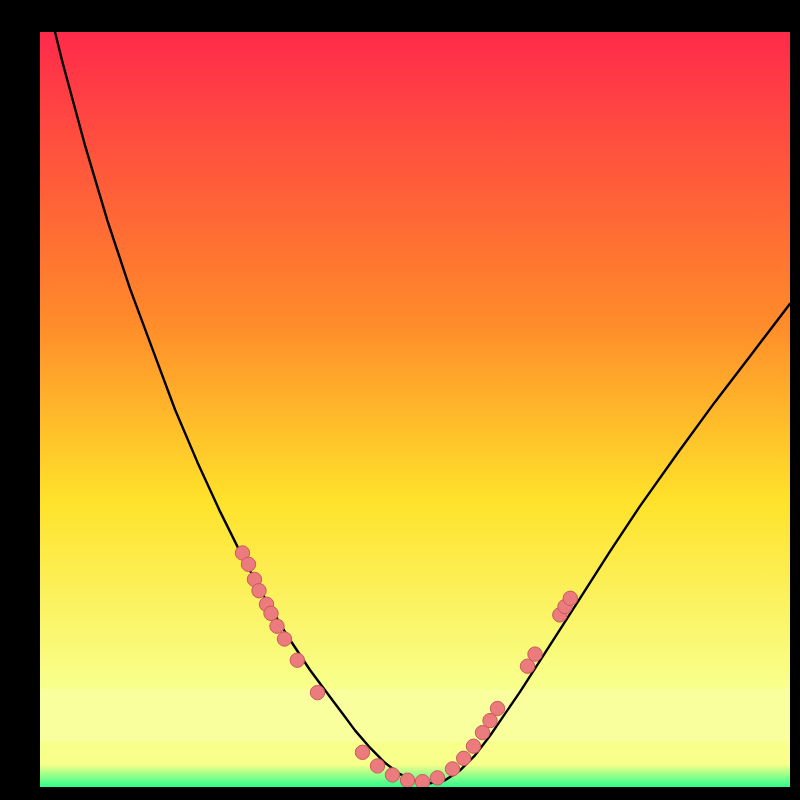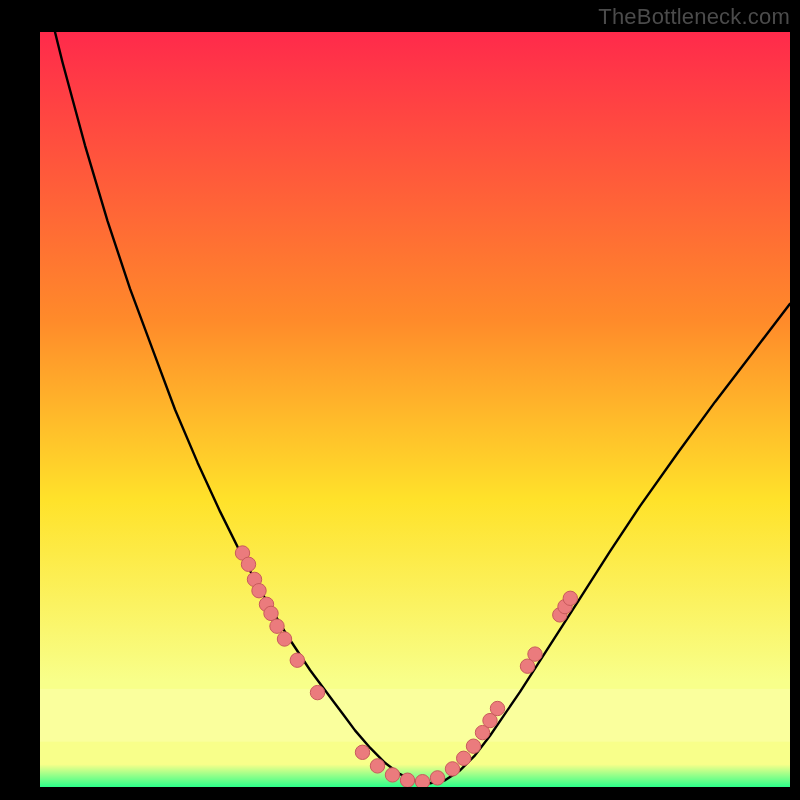--- a/index.html
+++ b/index.html
@@ -33,21 +33,20 @@
     width: 750px;
     height: 755px;
     overflow: hidden;
   }
   svg { display: block; }
 </style>
 </head>
 <body>
 
 <div class="stage">
-  <div class="watermark">TheBottleneck.com</div>
   <div class="plot">
     <svg id="svg" width="750" height="755" viewBox="0 0 750 755">
         <defs>
           <linearGradient id="bg" x1="0" y1="0" x2="0" y2="1">
             <stop offset="0%" stop-color="#ff2a4b"></stop>
             <stop offset="38%" stop-color="#ff8a2a"></stop>
             <stop offset="62%" stop-color="#ffe22a"></stop>
             <stop offset="86%" stop-color="#f8ff8a"></stop>
             <stop offset="97%" stop-color="#f8ff8a"></stop>
             <stop offset="100%" stop-color="#2cff8a"></stop>

